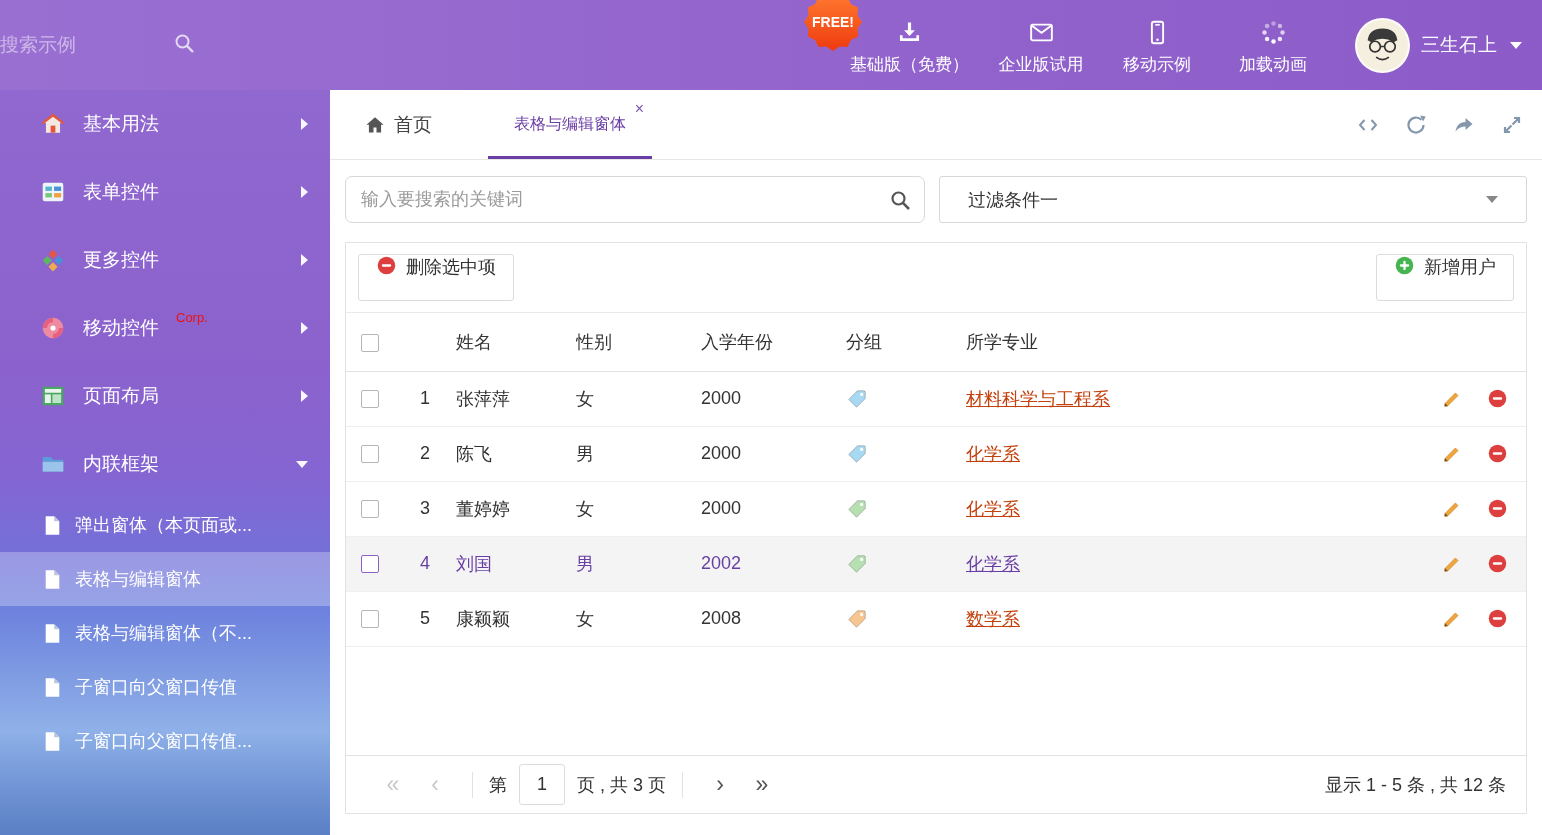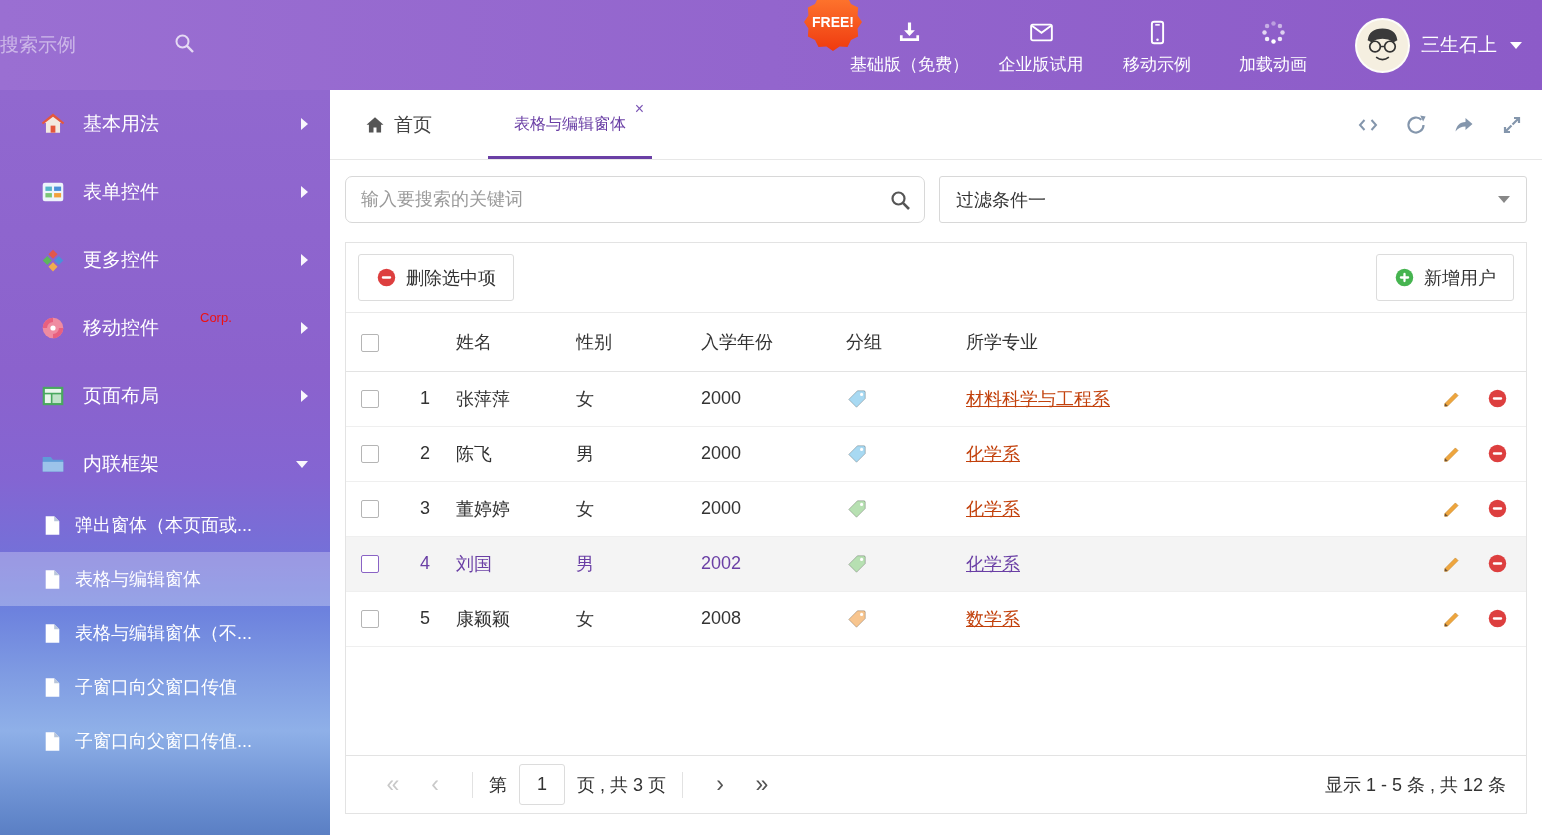--- a/index.html
+++ b/index.html
@@ -28,46 +28,46 @@
 
   
   .sidebar{position:absolute;top:90px;left:0;width:330px;height:745px;color:#fff;overflow:hidden;
     background:linear-gradient(180deg,
       #9168cf 0%, #8b62cd 38%, #8465d2 52%, #7570d8 62%,
       #6d82de 70%, #7e9ae2 78%, #8fb0e8 86%, #6f93d4 94%, #5a7fc4 100%);}
   .menu-item{height:68px;display:flex;align-items:center;padding:0 22px 0 40px;gap:17px;font-size:19px;cursor:pointer}
   .menu-item .micon{width:26px;height:26px;flex:0 0 auto;display:flex}
   .chev-right{width:0;height:0;border-top:6px solid transparent;border-bottom:6px solid transparent;border-left:7px solid rgba(255,255,255,.95);margin-left:auto}
   .chev-down{width:0;height:0;border-left:6px solid transparent;border-right:6px solid transparent;border-top:7px solid rgba(255,255,255,.95);margin-left:auto}
-  .corp-badge{color:var(--corp-red,#e21);font-size:13px;margin-left:24px;align-self:flex-start;margin-top:16px}
+  .corp-badge{color:var(--corp-red,#e21);font-size:13px;margin-left:0;align-self:flex-start;margin-top:16px}
   .submenu .sub-item{height:54px;display:flex;align-items:center;gap:14px;padding:0 20px 0 44px;font-size:18px;cursor:pointer;white-space:nowrap}
   .submenu .sub-item.active{background:rgba(255,255,255,.28)}
 
   
   .main{position:absolute;top:90px;left:330px;width:1212px;height:745px;background:#fff}
   .tabbar{height:70px;display:flex;align-items:center;border-bottom:1px solid #e7e7e7;padding:0 18px 0 35px}
   .tab{display:flex;align-items:center;gap:9px;font-size:19px;color:#444;cursor:pointer;height:100%}
   .tab .home-glyph{display:flex}
   .tab-active{margin-left:56px;position:relative;color:var(--accent-purple,#6a3fa5);padding:0 26px;height:100%;display:flex;align-items:center;cursor:pointer}
   .tab-underline{position:absolute;left:0;right:0;bottom:0;height:3px;background:var(--accent-purple,#6a3fa5)}
   .tab-close{position:absolute;top:11px;right:8px;font-size:16px;color:#7b55b5;line-height:1;cursor:pointer}
   .tabbar-icons{margin-left:auto;display:flex;gap:24px;align-items:center;color:#8496ac}
   .tabbar-icons .tb-icon{cursor:pointer;display:flex}
 
   .filter-row{display:flex;gap:14px;padding:16px 15px 0}
   .search-box{position:relative;width:580px;flex:0 0 auto}
   .search-box input{width:100%;height:47px;border:1px solid #d8d8d8;border-radius:7px;padding:0 46px 0 15px;font-size:18px;color:#333;outline:none}
   .search-box input::placeholder{color:#9a9a9a}
   .search-box .s-icon{position:absolute;right:13px;top:12px;color:#555;cursor:pointer}
-  .filter-select{flex:1;height:47px;border:1px solid #d8d8d8;border-radius:3px;display:flex;align-items:center;padding:0 16px;font-size:18px;color:#333;cursor:pointer}
+  .filter-select{flex:1;height:47px;border:1px solid #d8d8d8;border-radius:3px;display:flex;align-items:center;padding:0 28px;font-size:18px;color:#333;cursor:pointer}
   .filter-select .caret-down{border-top-color:#888;margin-left:auto}
 
   .grid-panel{margin:19px 15px 0;border:1px solid #e3e3e3;height:572px;display:flex;flex-direction:column;background:#fff}
   .grid-toolbar{height:70px;flex:0 0 auto;display:flex;align-items:center;padding:0 12px;border-bottom:1px solid #eaeaea}
-  .btn{display:flex;align-items:center;gap:9px;height:47px;padding:0 17px;border:1px solid #dcdcdc;border-radius:3px;background:#fff;font-size:18px;color:#333;cursor:pointer}
+  .btn{display:flex;gap:9px;height:47px;padding:0 17px;border:1px solid #dcdcdc;border-radius:3px;background:#fff;font-size:18px;color:#333;cursor:pointer}
   .btn-add{margin-left:auto}
   .icon-delete circle{fill:var(--delete-red,#dd3f3f)}
   .icon-add circle{fill:var(--add-green,#46b450)}
 
   table{width:100%;border-collapse:collapse;table-layout:fixed}
   th,td{font-size:18px;color:#333;text-align:left;font-weight:normal;padding:0;overflow:hidden;white-space:nowrap}
   thead tr{height:58px;border-bottom:1px solid #e3e3e3}
   tbody tr{height:55px;border-bottom:1px solid #efefef}
   .cb-cell{padding-left:15px}
   .idx-cell{text-align:right;padding-right:26px}

